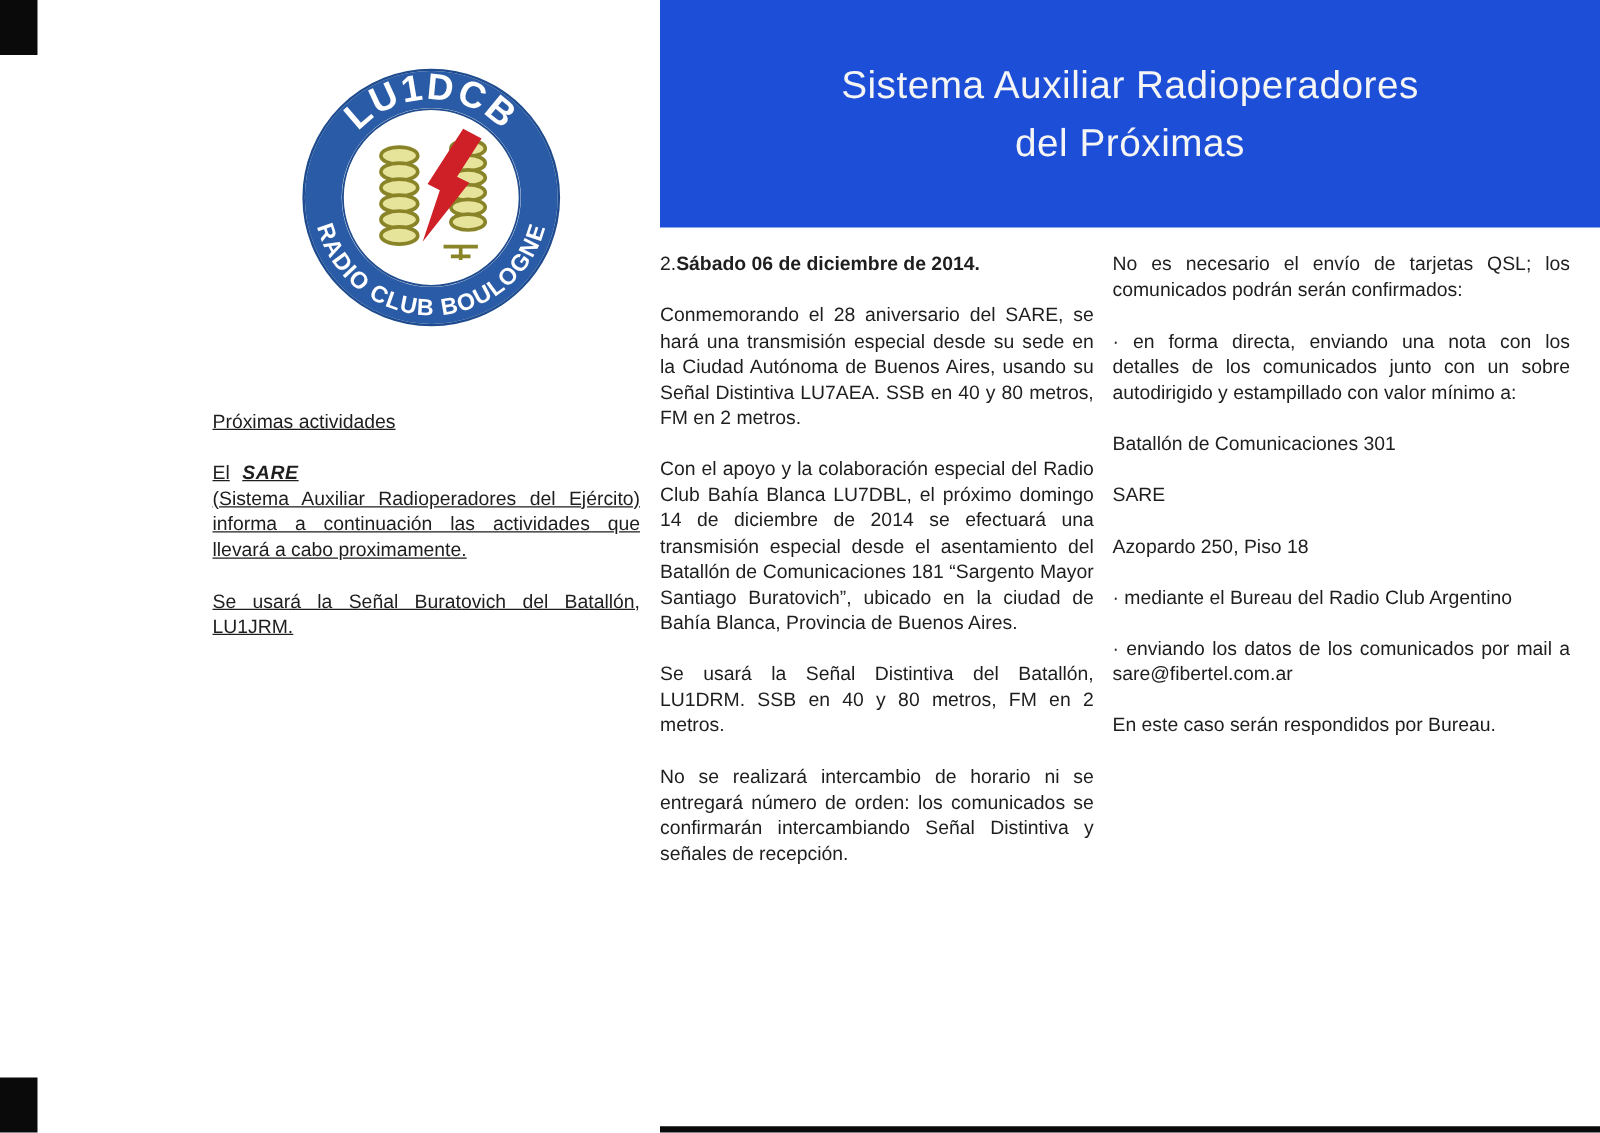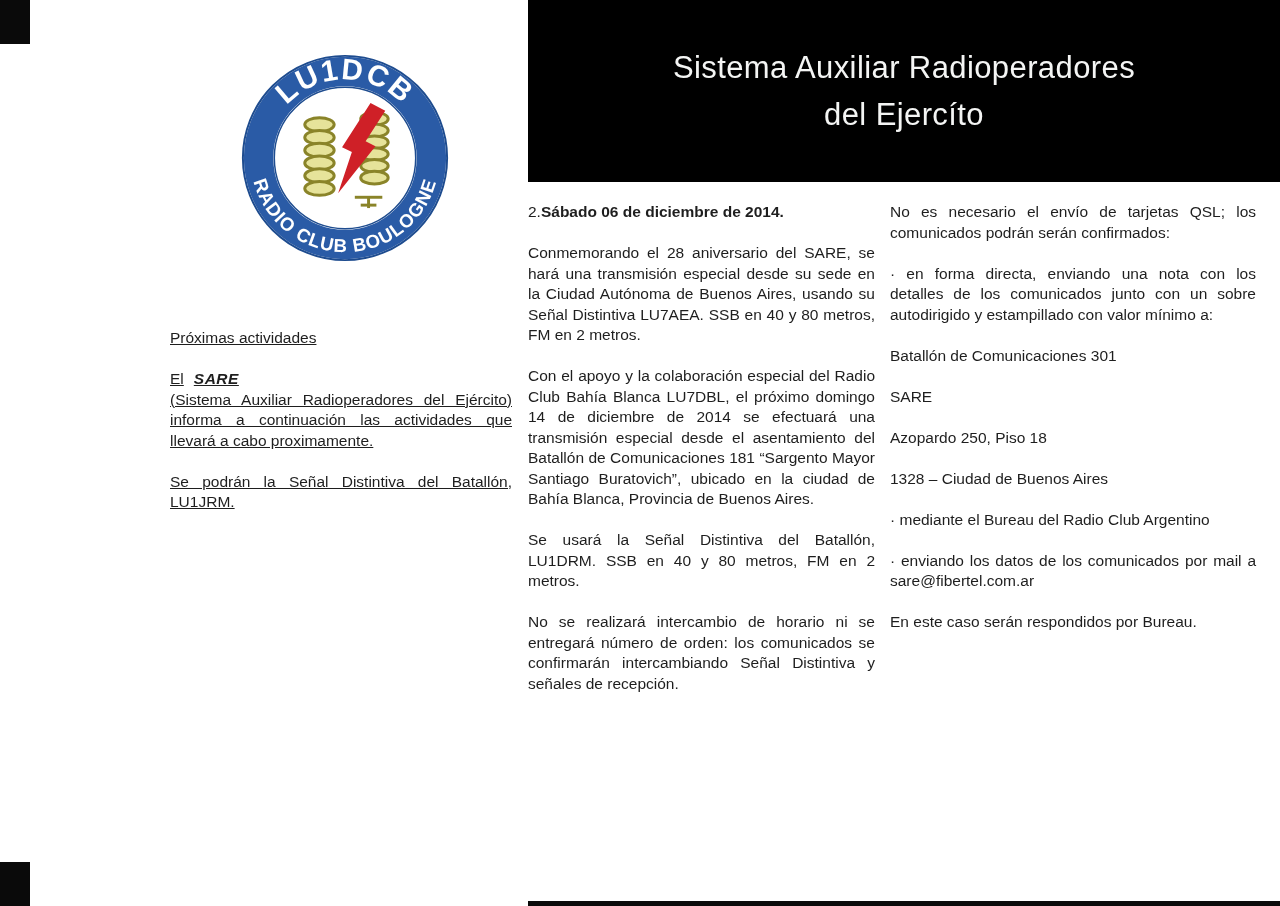--- a/index.html
+++ b/index.html
@@ -44,24 +44,24 @@
 </style>
 </head>
 <body>
 
 <div class="page">
 
   <div class="corner corner-tl"></div>
   <div class="corner corner-bl"></div>
   <div class="bottom-strip"></div>
 
-  <div class="title-band" style="background: #000000;">
+  <div class="title-band" style="background: #1d4ed8;">
     <div class="title">
       <span>Sistema Auxiliar Radioperadores</span><br>
-      <span>del Ejercíto</span>
+      <span>del Próximas</span>
     </div>
   </div>
 
   <div class="logo">
     <svg viewBox="0 0 220 220" width="216" height="216">
 
       <circle cx="110" cy="110" r="88" fill="#ffffff" stroke="#2a5ba6" stroke-width="30"></circle>
       <circle cx="110" cy="110" r="104" fill="none" stroke="#1e4c8f" stroke-width="2"></circle>
       <circle cx="110" cy="110" r="72" fill="none" stroke="#1e4c8f" stroke-width="1.5"></circle>
       <defs>
@@ -101,36 +101,35 @@
       <text fill="#ffffff" font-size="19" font-weight="bold" letter-spacing="1" font-family="Liberation Sans, sans-serif" text-anchor="middle">
         <textPath href="#arcBottom" startOffset="50%">RADIO CLUB BOULOGNE</textPath>
       </text>
     </svg>
   </div>
 
   <div class="col col1">
     <p class="item-heading">Próximas actividades</p>
     <p class="no-gap item-heading"><span>El</span><span class="sare">SARE</span></p>
     <p>(Sistema Auxiliar Radioperadores del Ejército) informa a continuación las actividades que llevará a cabo proximamente.</p>
-    <p>Se podrán la Señal Distintiva del Batallón, LU1JRM.</p>
+    <p>Se usará la Señal Buratovich del Batallón, LU1JRM.</p>
   </div>
 
   <div class="col col2">
     <p class="item-heading"><span>2.</span><span class="b">Sábado 06 de diciembre de 2014.</span></p>
     <p>Conmemorando el 28 aniversario del SARE, se hará una transmisión especial desde su sede en la Ciudad Autónoma de Buenos Aires, usando su Señal Distintiva LU7AEA. SSB en 40 y 80 metros, FM en 2 metros.</p>
     <p>Con el apoyo y la colaboración especial del Radio Club Bahía Blanca LU7DBL, el próximo domingo 14 de diciembre de 2014 se efectuará una transmisión especial desde el asentamiento del Batallón de Comunicaciones 181 “Sargento Mayor Santiago Buratovich”, ubicado en la ciudad de Bahía Blanca, Provincia de Buenos Aires.</p>
     <p>Se usará la Señal Distintiva del Batallón, LU1DRM. SSB en 40 y 80 metros, FM en 2 metros.</p>
     <p>No se realizará intercambio de horario ni se entregará número de orden: los comunicados se confirmarán intercambiando Señal Distintiva y señales de recepción.</p>
   </div>
 
   <div class="col col3">
     <p>No es necesario el envío de tarjetas QSL; los comunicados podrán serán confirmados:</p>
     <p>· en forma directa, enviando una nota con los detalles de los comunicados junto con un sobre autodirigido y estampillado con valor mínimo a:</p>
     <p class="item-heading">Batallón de Comunicaciones 301</p>
     <p class="item-heading">SARE</p>
     <p class="item-heading">Azopardo 250, Piso 18</p>
-    <p class="item-heading">1328 – Ciudad de Buenos Aires</p>
     <p>· mediante el Bureau del Radio Club Argentino</p>
     <p>· enviando los datos de los comunicados por mail a sare@fibertel.com.ar</p>
     <p class="item-heading">En este caso serán respondidos por Bureau.</p>
   </div>
 
 </div>
 
 </body></html>

